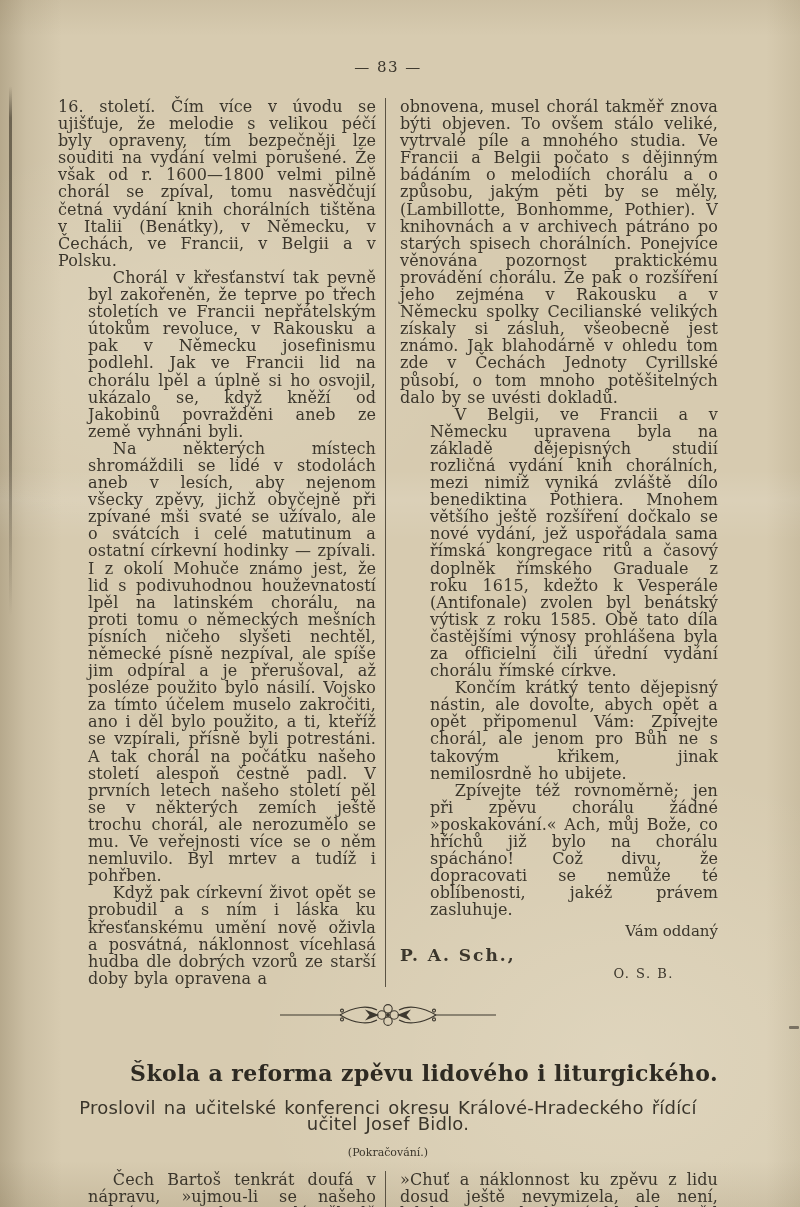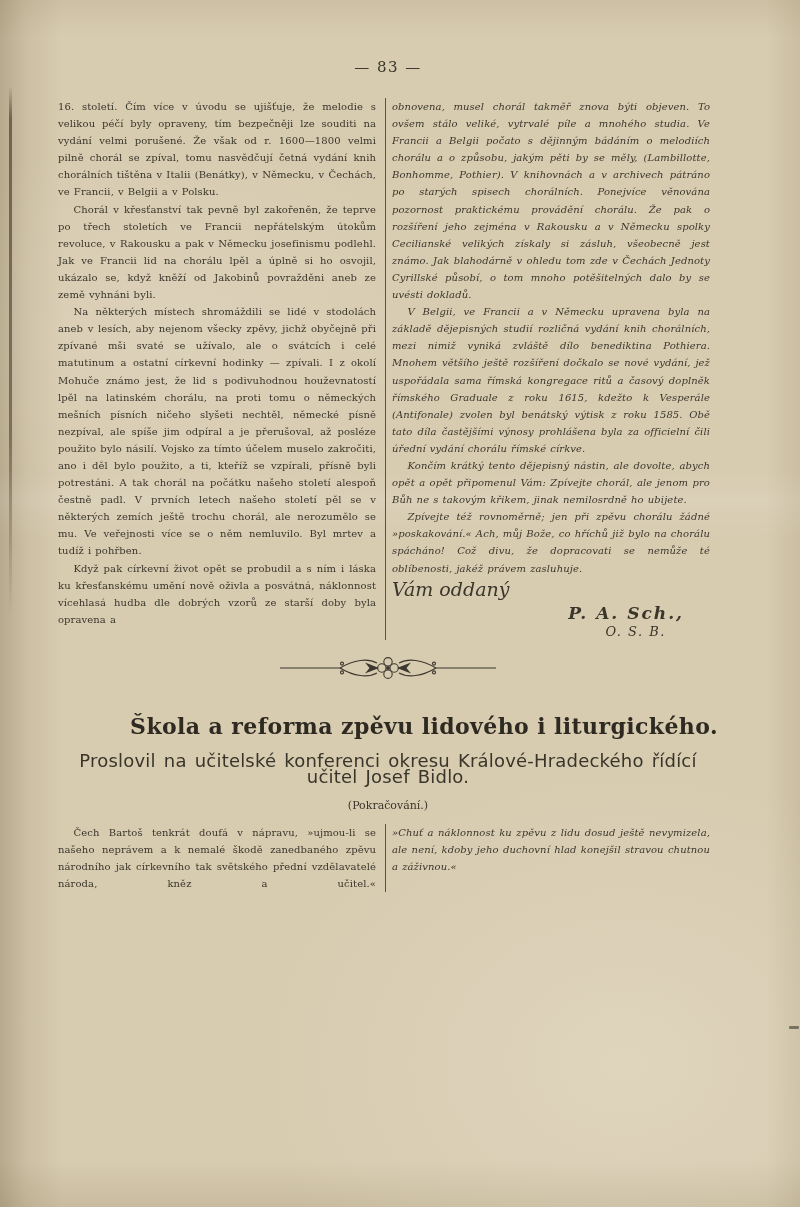--- a/index.html
+++ b/index.html
@@ -28,31 +28,31 @@
   }
   .right-dash{
     position:absolute;right:1px;top:1026px;width:10px;height:3px;background:#4a443a;opacity:.65;border-radius:1px;
   }
   .content{position:absolute;left:58px;top:8px;width:660px;}
   .page-number{
     margin-top:50px;text-align:center;font-size:15px;letter-spacing:1.5px;color:#3b362c;
   }
   .columns{display:flex;align-items:stretch;}
   .col{width:318px;}
-  .col-right{border-left:1px solid #5a5344;padding-left:6px;margin-left:9px;font-style:italic;}
+  .col-right{border-left:1px solid #5a5344;padding-left:14px;margin-left:9px;}
   .columns-top{margin-top:22px;}
   p.body-par{
-    margin:0;font-size:10px;line-height:17.1px;text-align:justify;
+    margin:0;font-size:16px;line-height:17.1px;text-align:justify;
     word-spacing:.08em;letter-spacing:.1px;
   }
-  p.indent{text-indent:1.55em;}
+  p.indent{text-indent:1.55em;margin-left:30px;}
   p.justify-last{text-align-last:justify;}
-  .valediction{margin:3px 0 0 0;text-align:left;font-size:19px;line-height:18px;}
+  .valediction{margin:3px 0 0 0;text-align:right;font-size:15px;line-height:18px;}
   .signature-name{
-    margin:5px 26px 0 0;text-align:right;font-size:17px;font-weight:bold;letter-spacing:2px;line-height:20px;
+    margin:5px 14px 0 0;font-size:17px;font-weight:bold;letter-spacing:2px;line-height:20px;
   }
   .signature-order{
     margin:1px 44px 0 0;text-align:right;font-size:13px;letter-spacing:1.5px;line-height:16px;
   }
   .ornament{margin:15px auto 0;width:216px;height:26px;display:block;}
   .ornament svg{display:block;}
   .article-title{
     margin:30px 0 0 0;text-align:right;font-size:22px;line-height:30px;font-weight:bold;
     color:#2e2a22;letter-spacing:.4px;
   }

